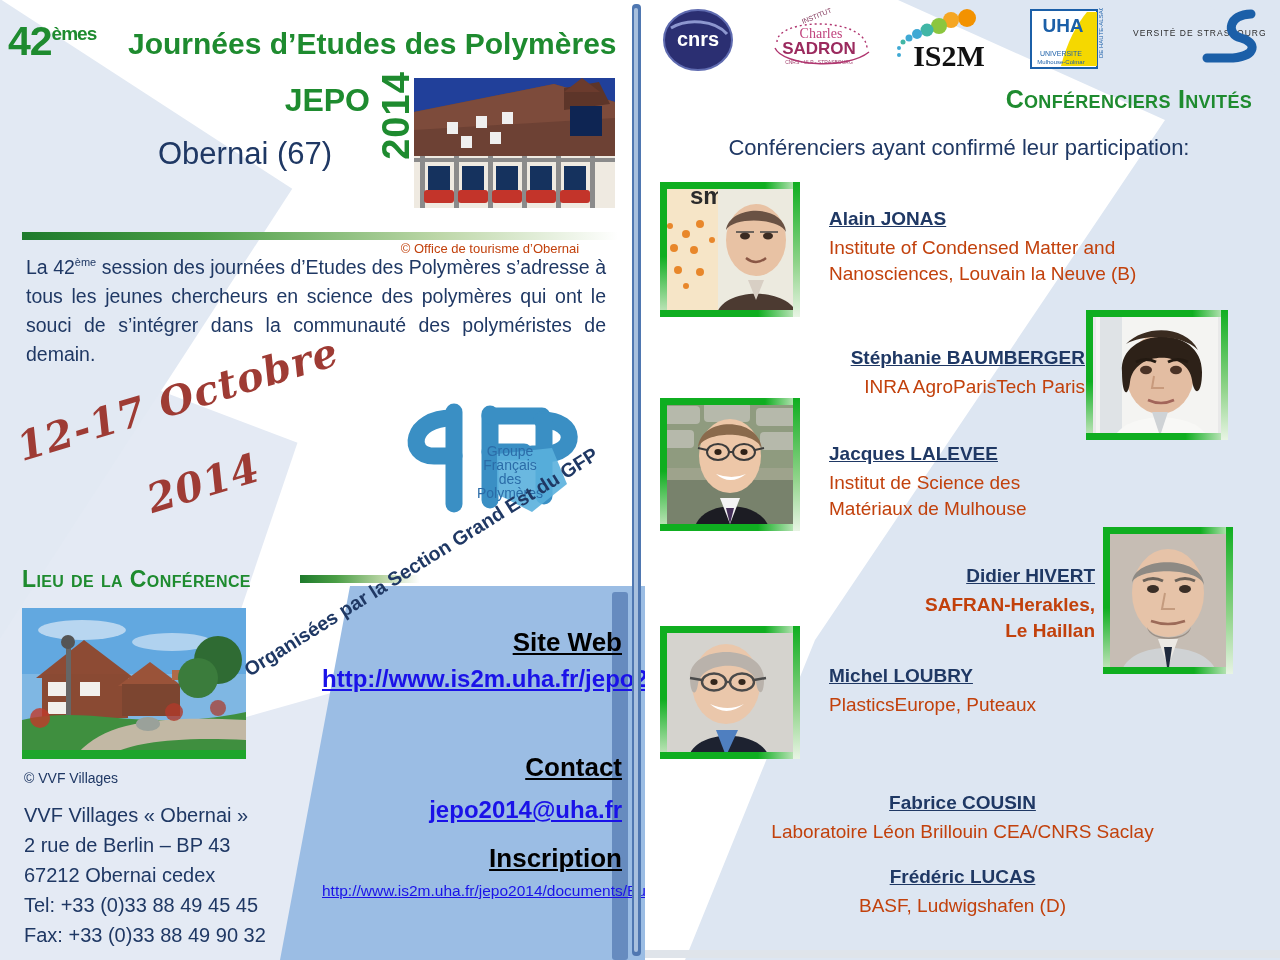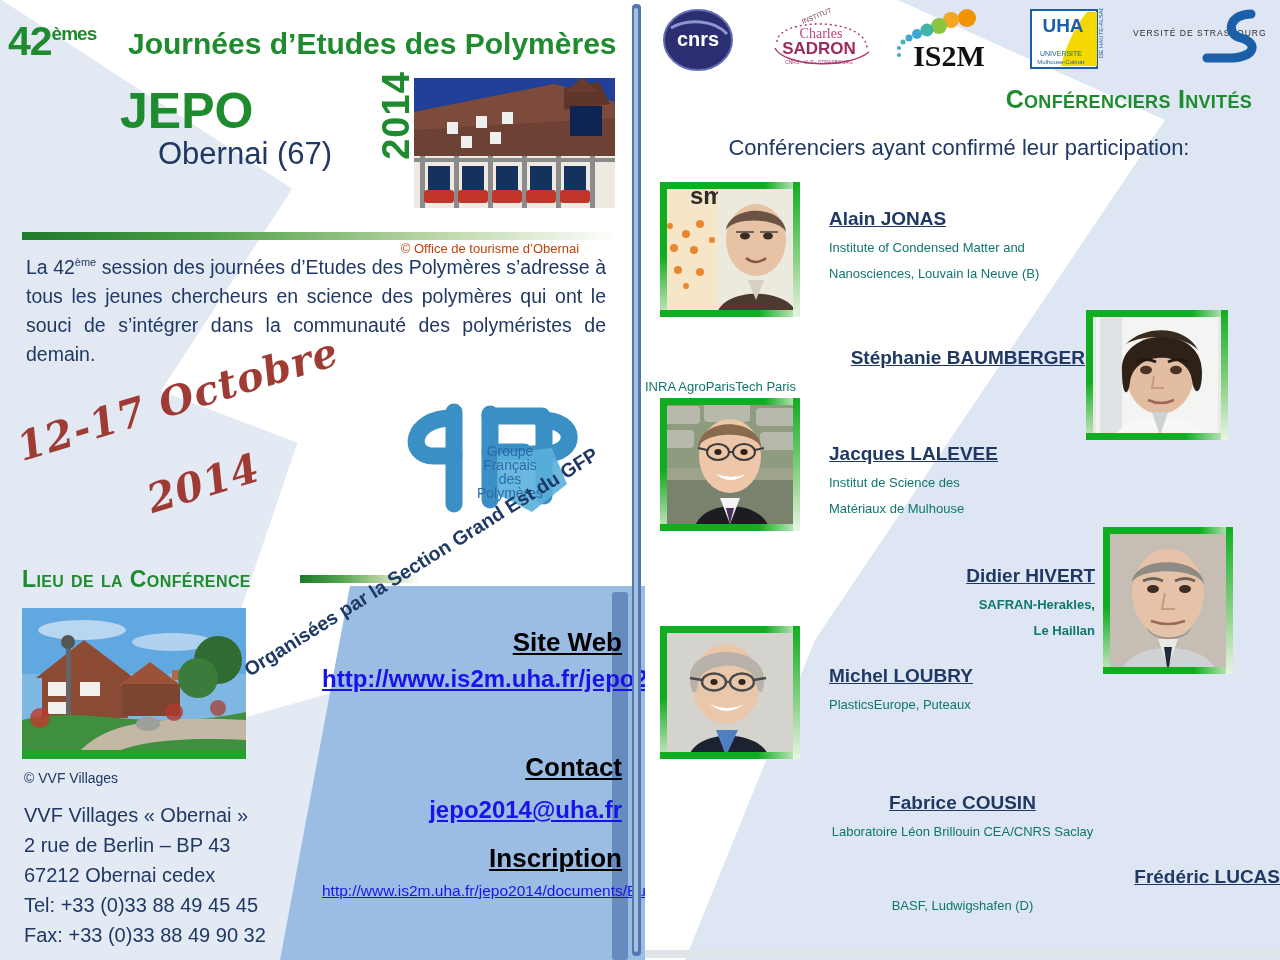--- a/index.html
+++ b/index.html
@@ -20,21 +20,21 @@
     border-radius:3px;opacity:.85;}
 
   
   .divider{position:absolute;left:632px;top:4px;width:9px;height:952px;background:#4f77b1;border-radius:4px;}
   .divider-in{position:absolute;left:634px;top:8px;width:4px;height:944px;background:#a8c0de;border-radius:3px;}
 
   
   .t-42{position:absolute;left:8px;top:18px;font-size:41px;font-weight:bold;color:#1e8b2f;letter-spacing:-1px;}
   .t-42 sup{font-size:19px;vertical-align:super;font-weight:bold;}
   .t-jep{position:absolute;left:128px;top:27px;font-size:30px;font-weight:bold;color:#1e8b2f;white-space:nowrap;}
-  .t-jepo{position:absolute;left:120px;top:82px;width:250px;text-align:left;font-size:50px;font-weight:bold;color:#1e8b2f;}
+  .t-jepo{position:absolute;left:120px;top:82px;width:250px;text-align:right;font-size:32px;font-weight:bold;color:#1e8b2f;}
   .t-obernai{position:absolute;left:90px;top:136px;width:310px;text-align:center;font-size:31px;color:#1f3864;}
   .t-2014{position:absolute;left:352px;top:94px;font-size:38px;font-weight:bold;color:#1e8b2f;
     transform:rotate(-90deg);transform-origin:center;letter-spacing:1px;}
 
   
   .photo-obernai{position:absolute;left:414px;top:78px;width:201px;height:130px;overflow:hidden;
     background:#2b3d6b;}
   .credit-ob{position:absolute;left:360px;top:211px;width:260px;text-align:center;font-size:13px;color:#c2410c;margin-top:30px;}
 
   
@@ -100,21 +100,21 @@
   .sp-photo .gb-left{position:absolute;left:0;top:0;width:7px;height:100%;
     background:linear-gradient(to bottom,#0fae20 0%,#0fae20 55%, #cfe9c7 100%);}
   .sp-photo .gb-bot{position:absolute;left:0;bottom:0;height:7px;width:100%;
     background:linear-gradient(to right,#0fae20 0%,#0fae20 70%,#d6ecd0 100%);}
   .sp-photo .gb-top{position:absolute;left:0;top:0;height:7px;width:100%;
     background:linear-gradient(to right,#0fae20 0%,#0fae20 75%,#d6ecd0 100%);}
   .sp-photo .gb-right{position:absolute;right:0;top:0;width:7px;height:100%;
     background:linear-gradient(to bottom,#0fae20 0%,#8fd389 60%,#e8f4e4 100%);}
 
   .sp-name{position:absolute;font-size:19px;font-weight:bold;color:#1f3864;text-decoration:underline;}
-  .sp-aff{position:absolute;font-size:13px;color:#0f766e;line-height:26px;}
+  .sp-aff{position:absolute;font-size:19px;color:#c2410c;line-height:26px;}
 </style>
 </head>
 <body>
 
 <div id="poster">
 
   <div id="left">
     <div class="lt-midblue"></div>
     <div class="lt-diag-top"></div>
     <div class="lt-white-wedge"></div>
@@ -349,21 +349,21 @@
           <ellipse cx="90" cy="60" rx="6" ry="4.2" fill="#4b3326"></ellipse>
         <path d="M50 52 Q60 47 70 52 M82 52 Q92 47 102 52" stroke="#241a12" stroke-width="3" fill="none"></path>
         <path d="M68 66 L66 78 L78 78" stroke="#c89a7c" stroke-width="2" fill="none"></path>
         <path d="M62 90 Q75 96 88 90" stroke="#a2655a" stroke-width="2.6" fill="none"></path>
         <path d="M28 130 C34 100, 116 100, 122 130 Z" fill="#f8f8f6"></path>
         <path d="M66 102 L74 126 L82 102 Z" fill="#cfd3d6"></path>
       </svg>
       <div class="gb-left"></div><div class="gb-top"></div><div class="gb-bot"></div><div class="gb-right"></div>
     </div>
     <div class="sp-name" style="left:0;top:347px;width:440px;text-align:right;">Stéphanie BAUMBERGER</div>
-    <div class="sp-aff" style="left:0;top:374px;width:440px;white-space:pre-line;">INRA AgroParisTech Paris</div>
+    <div class="sp-aff" style="left:0;top:374px;width:440px;text-align:right;white-space:pre-line;">INRA AgroParisTech Paris</div>
 
     <div class="sp-photo" style="left:15px;top:398px;width:140px;height:133px;">
       <svg width="140" height="133" viewBox="0 0 140 133">
         <rect width="140" height="133" fill="#9ea38c"></rect>
         <rect width="140" height="70" fill="#8f9b7f"></rect>
         <g fill="#b6b9ab">
             <rect x="0" y="8" width="40" height="18" rx="4"></rect>
             <rect x="44" y="4" width="46" height="20" rx="4"></rect>
           <rect x="96" y="10" width="44" height="18" rx="4"></rect>
             <rect x="0" y="32" width="34" height="18" rx="4"></rect>
@@ -432,17 +432,17 @@
         <path d="M56 104 L66 130 L78 104 Z" fill="#4f7fc0"></path>
       </svg>
       <div class="gb-left"></div><div class="gb-top"></div><div class="gb-bot"></div><div class="gb-right"></div>
     </div>
     <div class="sp-name" style="left:184px;top:665px;">Michel LOUBRY</div>
     <div class="sp-aff" style="left:184px;top:692px;">PlasticsEurope, Puteaux</div>
 
     <div class="sp-name" style="left:0;top:792px;width:635px;text-align:center;">Fabrice COUSIN</div>
     <div class="sp-aff" style="left:0;top:819px;width:635px;text-align:center;">Laboratoire Léon Brillouin CEA/CNRS  Saclay</div>
 
-    <div class="sp-name" style="left:0;top:866px;width:635px;text-align:right;">Frédéric LUCAS</div>
+    <div class="sp-name" style="left:0;top:866px;width:635px;text-align:center;">Frédéric LUCAS</div>
     <div class="sp-aff" style="left:0;top:893px;width:635px;text-align:center;">BASF, Ludwigshafen (D)</div>
   </div>
 
 </div>
 
 </body></html>

